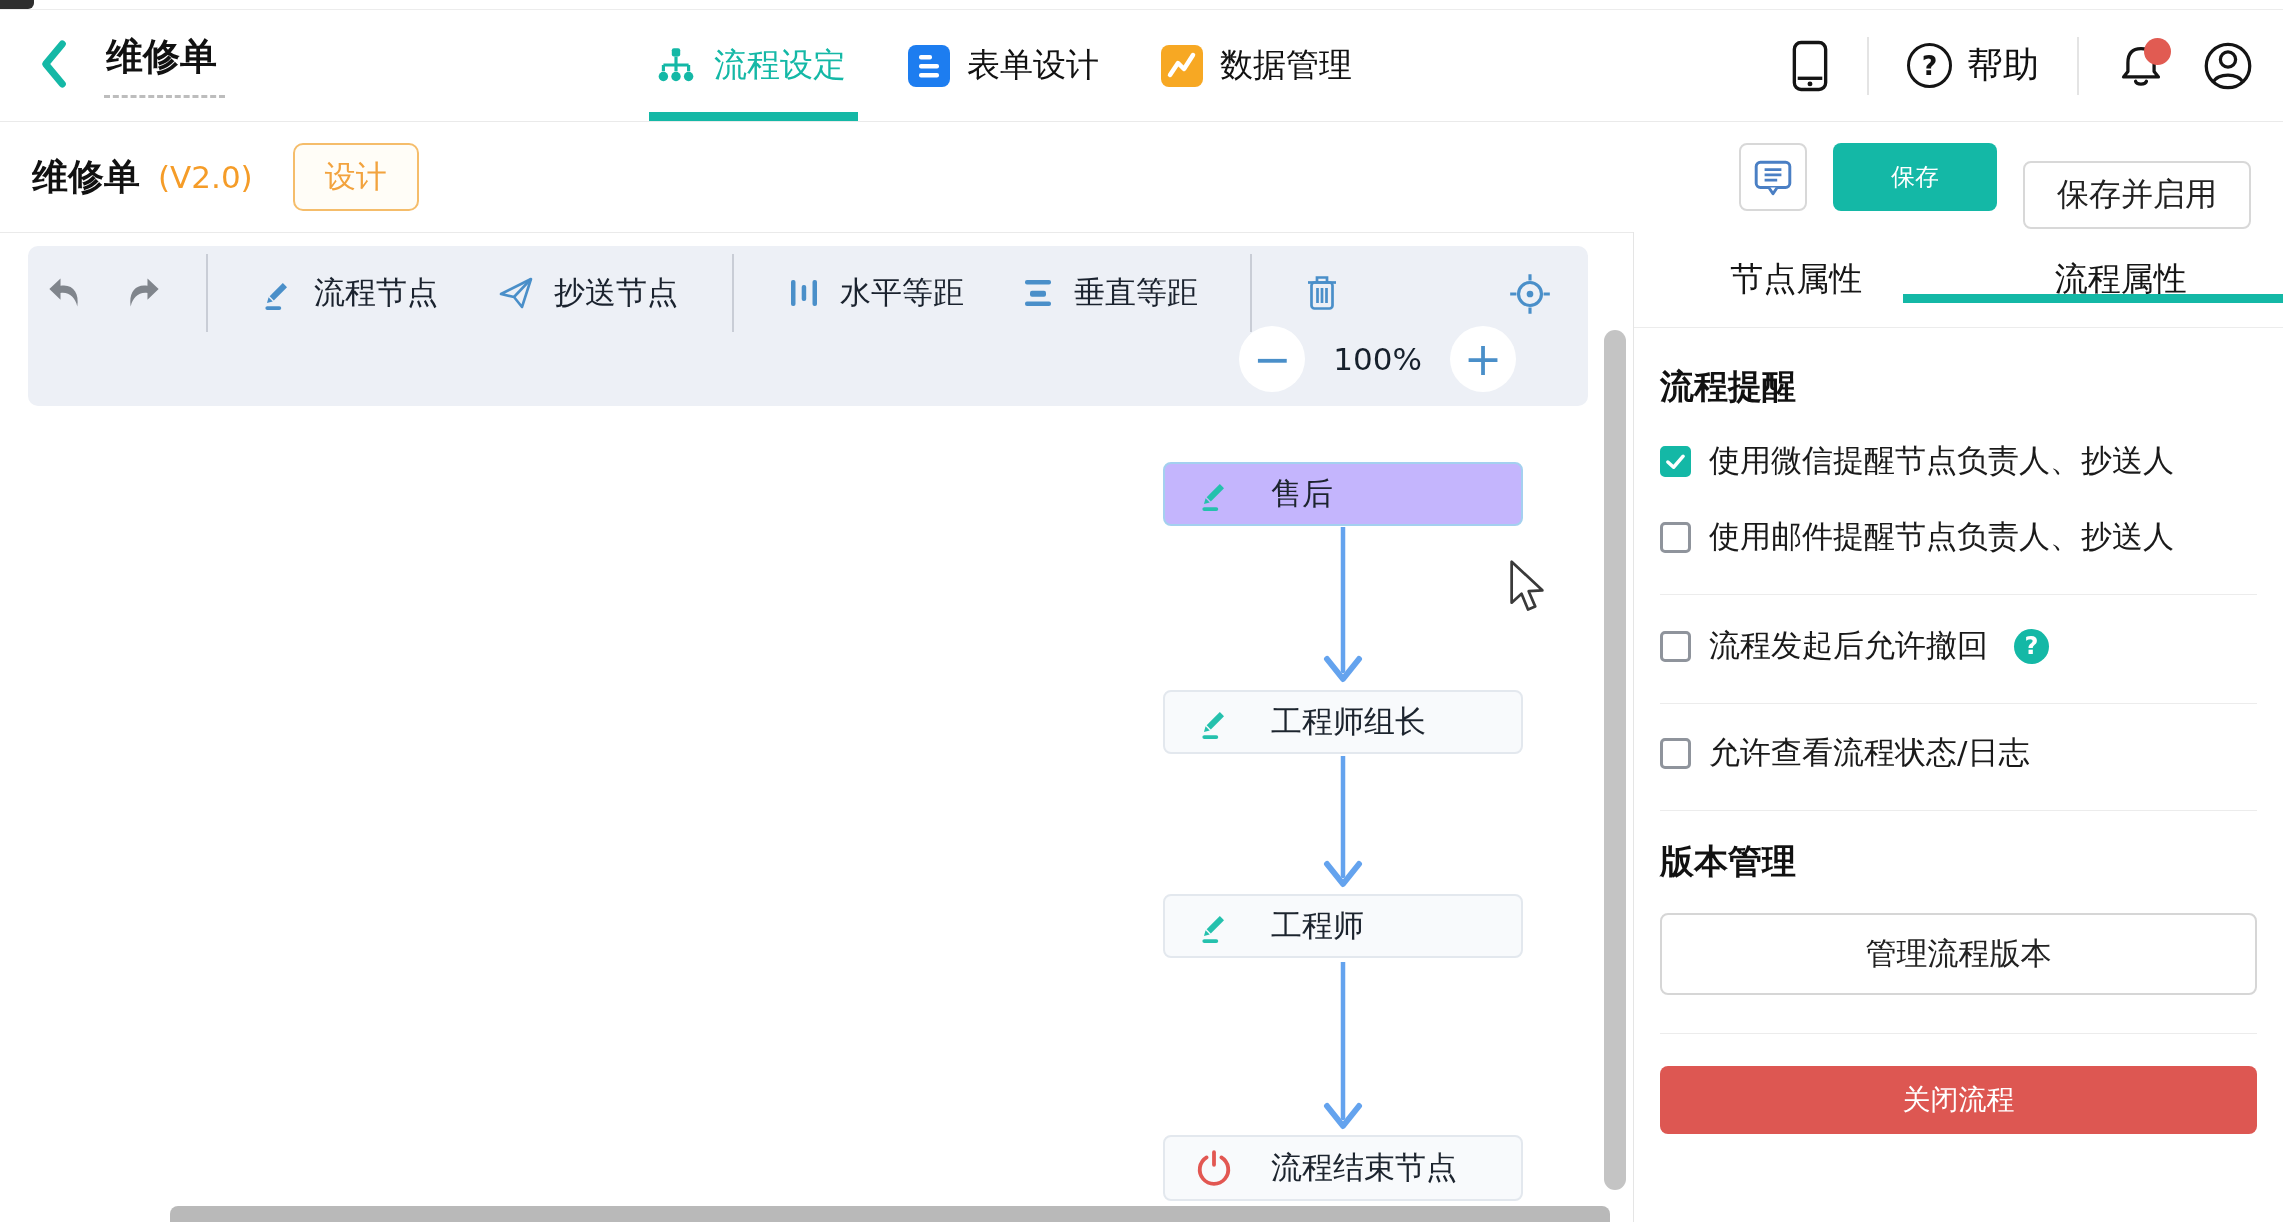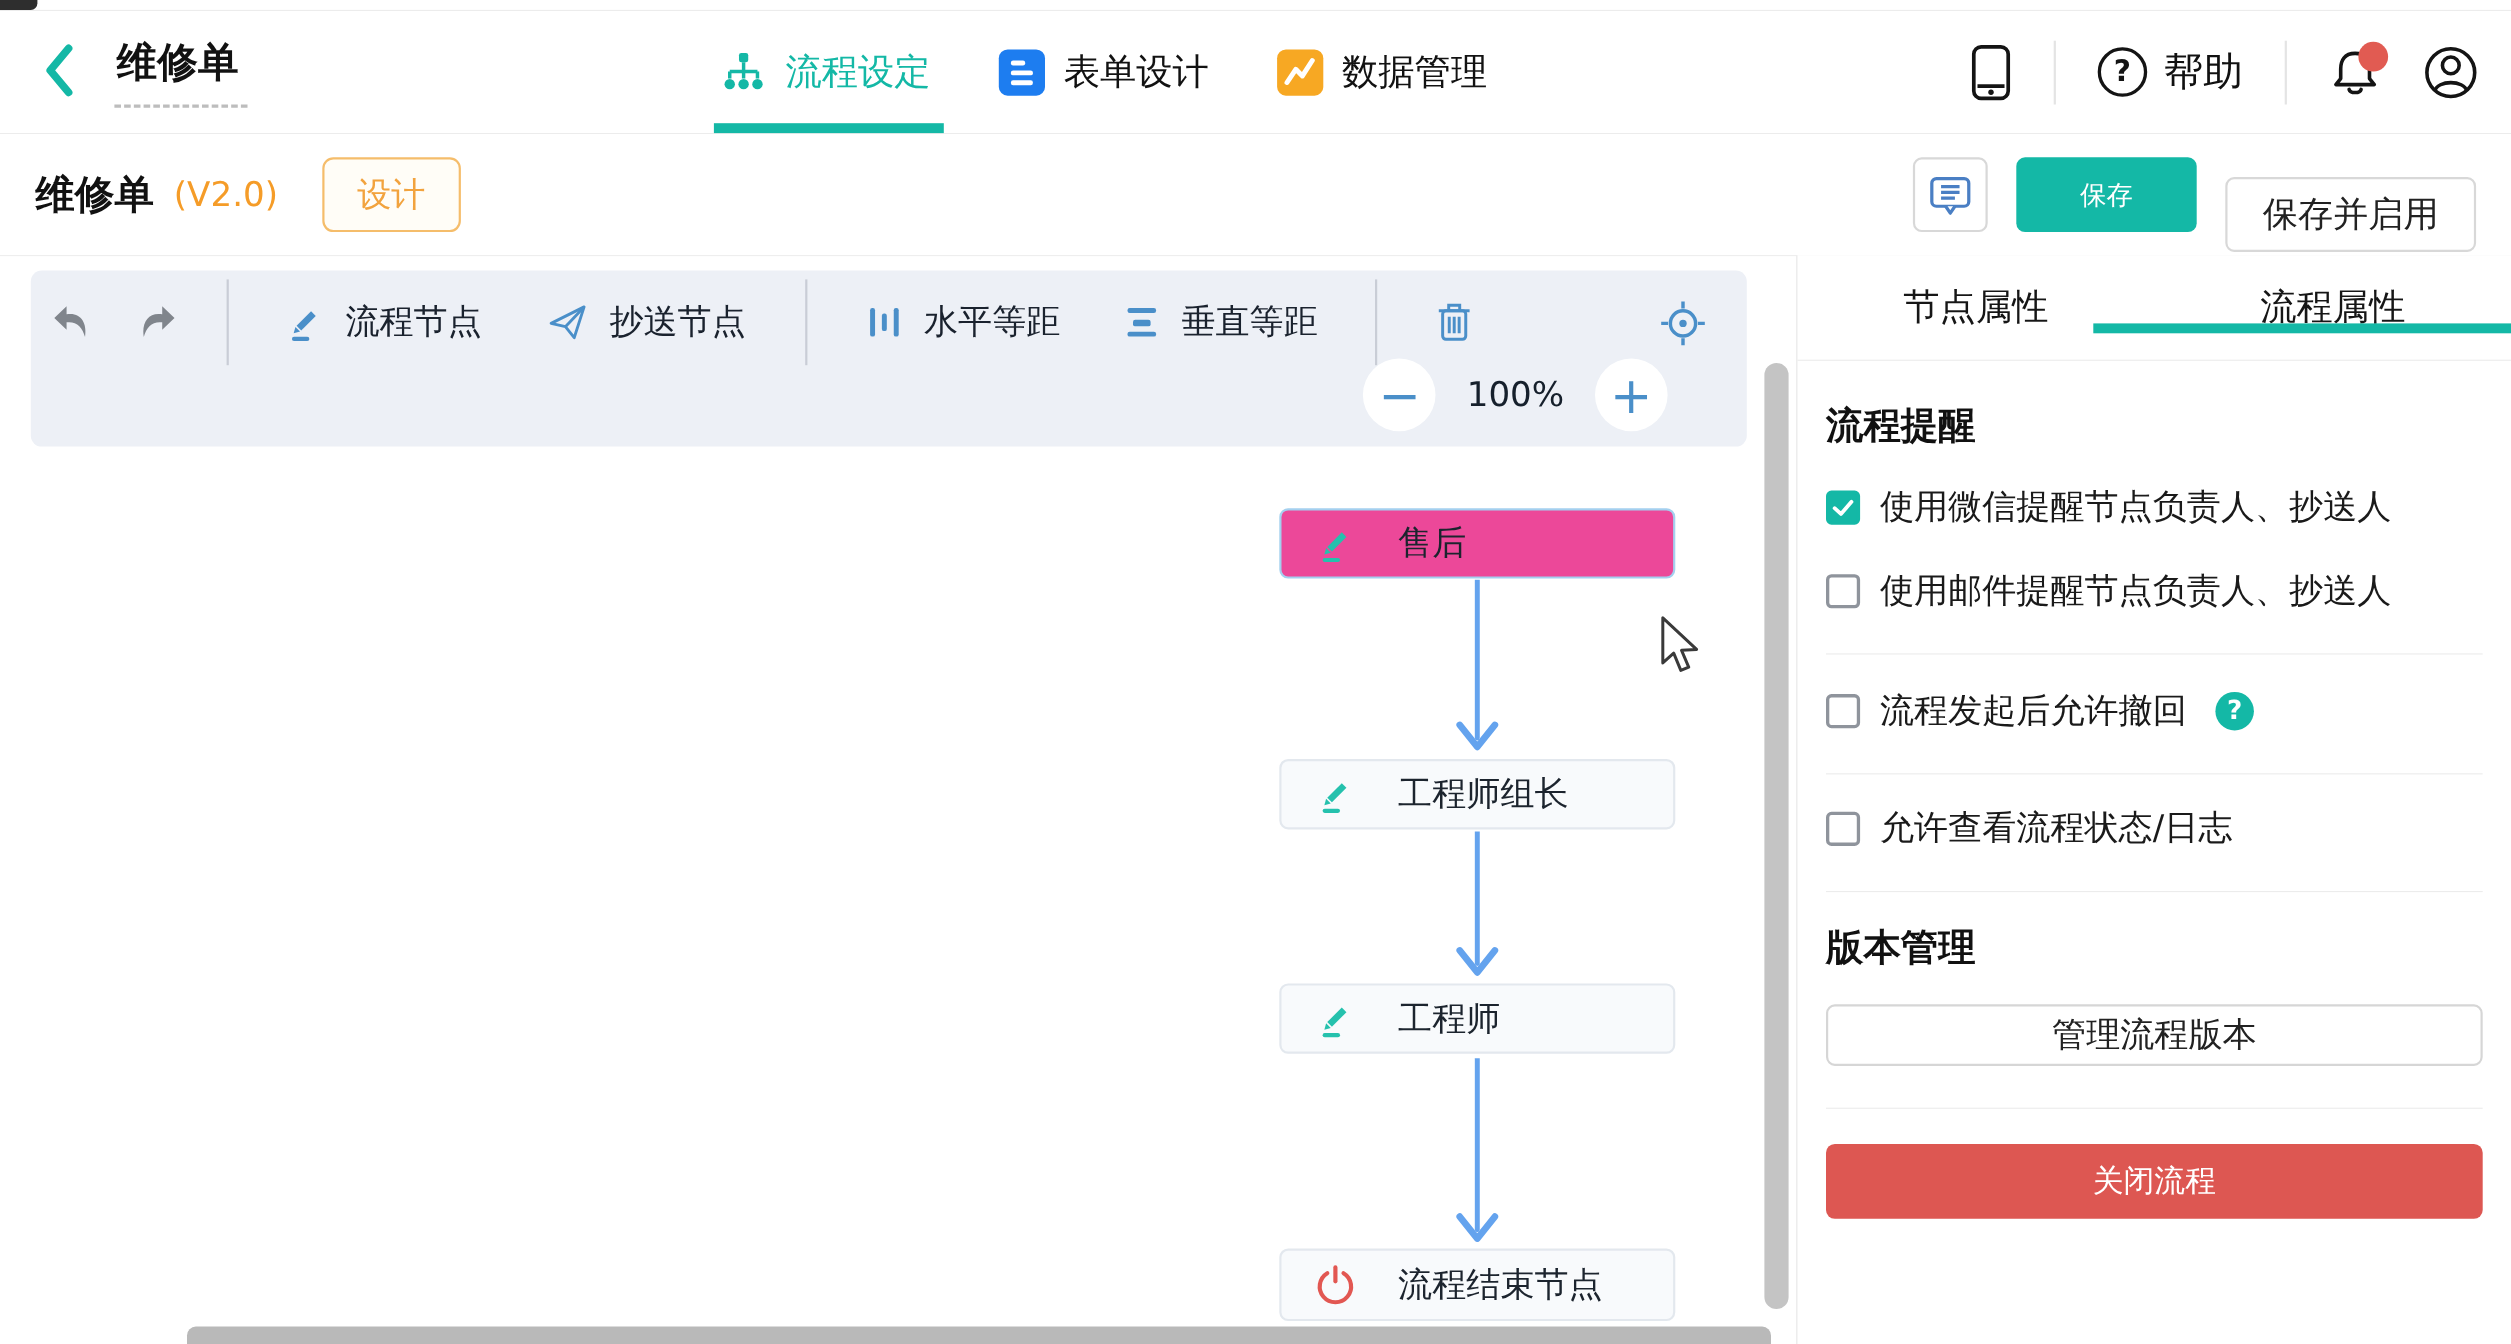--- a/index.html
+++ b/index.html
@@ -48,21 +48,21 @@
   .tgroup { display:flex; align-items:center; gap:18px; font-size:31px; color:#1a222e; cursor:pointer; }
   .tb-div { width:2px; height:78px; background:#c9cdd6; }
   .steel { color:#4a8fc9; }
   .gray-ic { color:#80858c; cursor:pointer; display:flex; }
   .locate-btn { position:absolute; right:34px; top:24px; color:#4a8fc9; cursor:pointer; }
   .zoomrow { position:absolute; right:72px; bottom:14px; display:flex; align-items:center; gap:28px; }
   .zoom-circle { width:66px; height:66px; border-radius:50%; background:#fff; color:#4a8fc9; font-size:46px; line-height:1; display:flex; align-items:center; justify-content:center; cursor:pointer; border:none; font-family:inherit; }
   .zoom-label { font-size:31px; color:#16202c; }
 
   .node { position:absolute; left:1163px; width:360px; height:64px; border-radius:8px; background:#f8fafc; border:2px solid #e3e8ee; display:flex; align-items:center; padding-left:30px; gap:38px; font-size:31px; color:#1c242e; cursor:pointer; }
-  .node.selected { background:#ec4899; border-color:#a4d0ef; }
+  .node.selected { background:#c4b5fd; border-color:#a4d0ef; }
   .node .nicon { flex:none; display:flex; }
   .teal-ic { color:#25c1ad; }
   .red-ic { color:#e25752; }
   .edge { position:absolute; left:1319px; width:48px; color:#64a3ee; pointer-events:none; }
 
   .vscroll { position:absolute; left:1604px; top:97px; width:22px; height:860px; background:#c4c4c4; border-radius:11px; }
   .hscroll { position:absolute; left:170px; bottom:0; width:1440px; height:16px; background:#b9b9b9; border-radius:8px 8px 0 0; }
   .cursor { position:absolute; left:1506px; top:327px; pointer-events:none; }
 
   
@@ -70,21 +70,21 @@
   .ptabs { height:96px; display:flex; border-bottom:1px solid #ececec;align-items:center; }
   .ptab { position:relative; flex:1; display:flex; align-items:center; justify-content:center; font-size:33px; color:#161616; cursor:pointer; }
   .ptab.active::after { content:""; position:absolute; left:-56px; right:0; bottom:-1px; height:9px; background:#14b8a6; }
   .pbody { padding:0 26px; }
   .phead { font-size:34px; font-weight:700; color:#111; margin-top:36px; }
   .crow { display:flex; align-items:center; gap:18px; font-size:31px; color:#1a1a1a; }
   .cb { width:31px; height:31px; border:3px solid #8f949c; border-radius:5px; background:#fff; flex:none; display:flex; align-items:center; justify-content:center; cursor:pointer; }
   .cb.checked { background:#14b8a6; border-color:#14b8a6; }
   .pdivider { height:1px; background:#ececec; margin-top:36px; }
   .qdot { width:35px; height:35px; border-radius:50%; background:#14b8a6; color:#fff; font-size:24px; font-weight:700; display:flex; align-items:center; justify-content:center; margin-left:8px; cursor:pointer; }
-  .manage-btn { width:100%; height:56px; margin-top:28px; background:#fff; border:2px solid #d6d6d6; border-radius:8px; font-size:31px; color:#222; cursor:pointer; font-family:inherit; }
+  .manage-btn { width:100%; height:82px; margin-top:28px; background:#fff; border:2px solid #d6d6d6; border-radius:8px; font-size:31px; color:#222; cursor:pointer; font-family:inherit; }
   .close-btn { width:100%; height:68px; margin-top:32px; background:#dd5752; border:none; border-radius:8px; font-size:28px; color:#fff; cursor:pointer; font-family:inherit;text-align:center; }
   .mt30 { margin-top:30px; } .mt34 { margin-top:34px; } .mt28 { margin-top:28px; }
   .pdivider.mt38 { margin-top:38px; }
 </style>
 </head>
 <body>
 
 <div id="app">
   <div class="top-hairline"></div>
   <div class="top-notch"></div>

